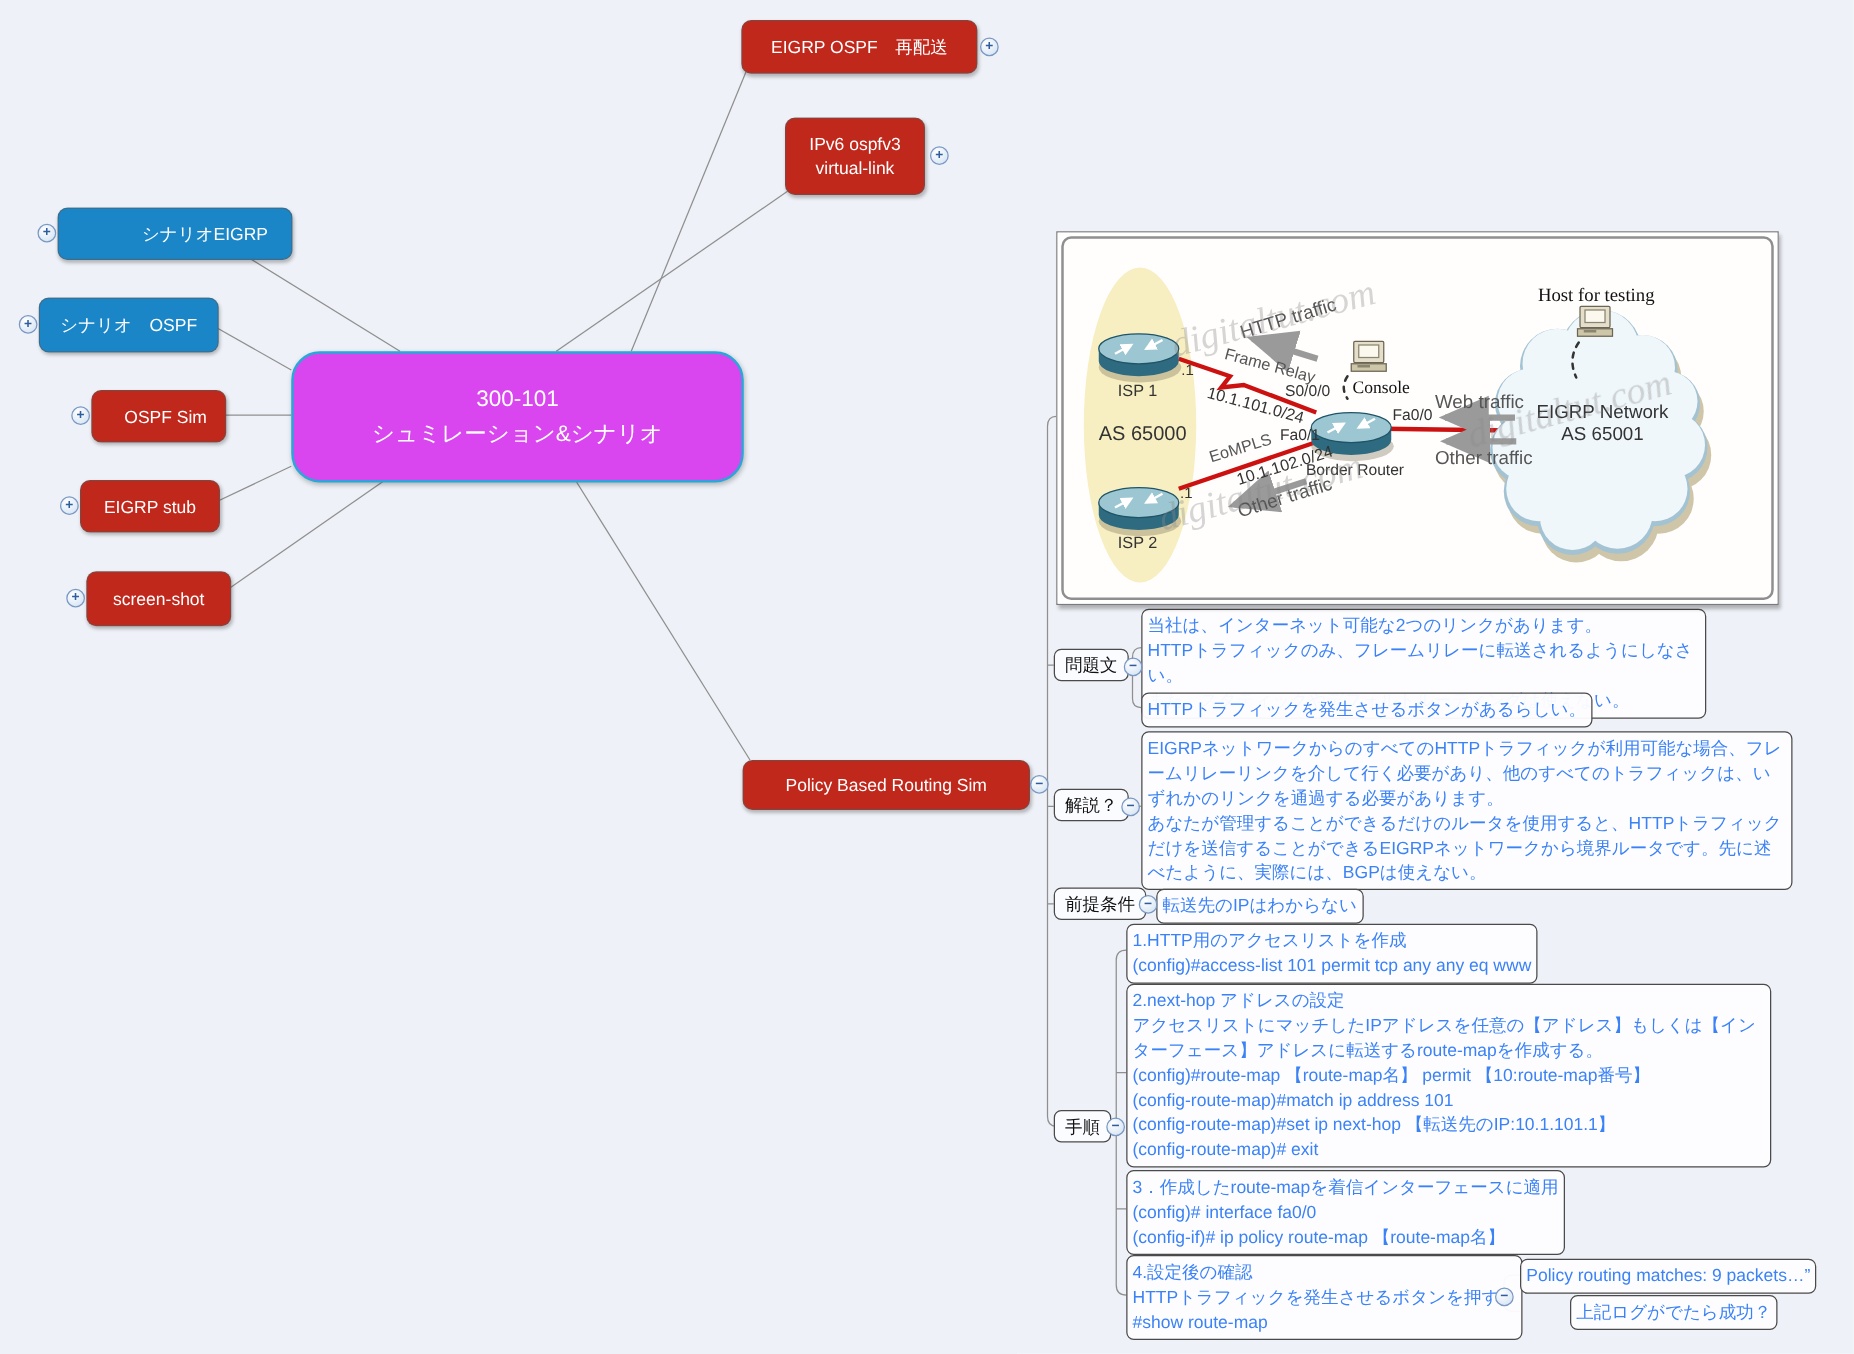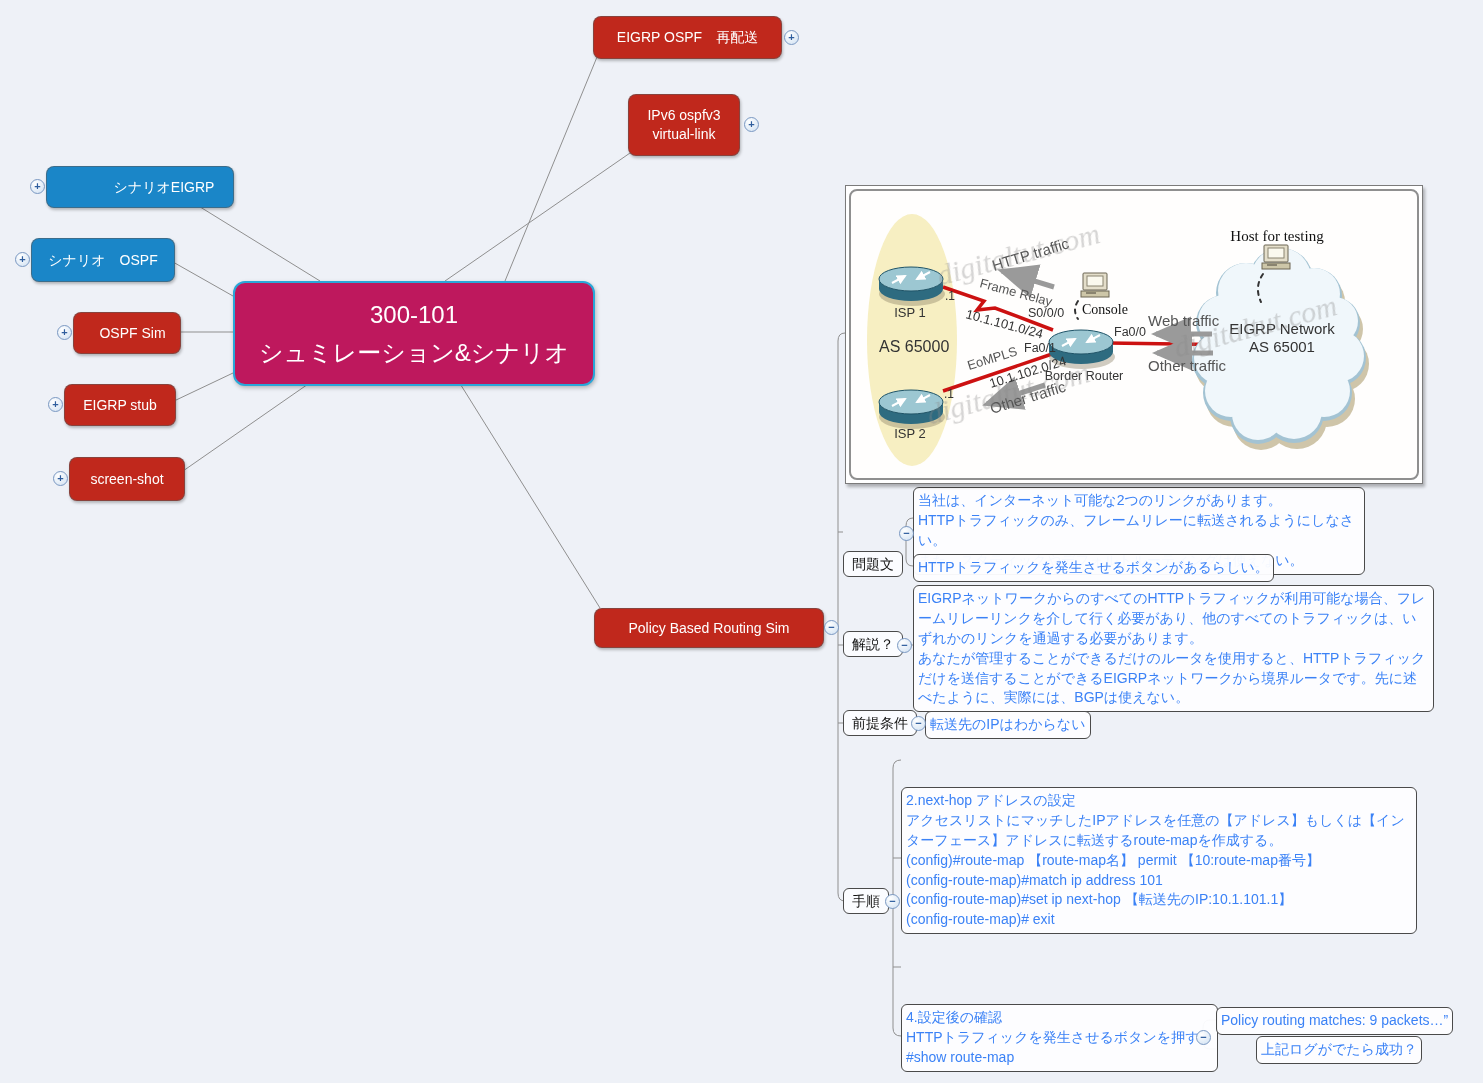--- a/index.html
+++ b/index.html
@@ -4,22 +4,22 @@
 <style>
   html,body{margin:0;padding:0;}
   body{font-family:"Liberation Sans","DejaVu Sans",sans-serif;}
   #canvas{position:relative;width:1483px;height:1083px;background:#eef1f7;overflow:hidden;}
   #edges{position:absolute;left:0;top:0;z-index:1;}
   .node{position:absolute;z-index:3;border-radius:8px;color:#fff;display:flex;align-items:center;justify-content:center;
         text-align:center;font-size:14px;border:1px solid rgba(90,90,90,.55);box-shadow:1px 2px 3px rgba(0,0,0,.25);
         white-space:pre-line;line-height:1.35;}
   .node.red{background:#c0281c;}
   .node.blue{background:#1a86c8;}
-  .central{position:absolute;z-index:3;background:#be185d;border:2px solid #2aa7d8;border-radius:12px;color:#fff;
-        display:flex;align-items:center;justify-content:center;text-align:center;font-size:24px;line-height:1.55;
+  .central{position:absolute;z-index:3;background:#d946ef;border:2px solid #2aa7d8;border-radius:23px;color:#fff;
+        display:flex;align-items:center;justify-content:center;text-align:center;font-size:18px;line-height:1.55;
         white-space:pre-line;box-shadow:1px 2px 4px rgba(0,0,0,.25);}
   .tbox{position:absolute;z-index:3;border:1px solid #4a4a4a;border-radius:6px;background:rgba(253,253,255,.96);
         font-size:14px;line-height:1.42;color:#3b82f6;padding:3px 4px;white-space:pre-line;}
   .lbl{position:absolute;z-index:3;border:1px solid #4a4a4a;border-radius:6px;background:#fbfcff;
         font-size:14px;color:#111;padding:2px 8px;white-space:nowrap;line-height:1.45;}
   .pm{position:absolute;z-index:4;width:13px;height:13px;border-radius:50%;border:1px solid #7a98c2;
         background:radial-gradient(circle at 35% 30%, #ffffff, #cfe0f2);color:#2f5e9e;
         font-size:11px;font-weight:bold;display:flex;align-items:center;justify-content:center;line-height:1;}
   .imgnode{position:absolute;z-index:3;left:845px;top:185px;width:576px;height:297px;background:#fff;
         border:1px solid #7b7b7b;box-shadow:2px 3px 3px rgba(0,0,0,.28);}
@@ -72,38 +72,43 @@
   <div class="pm" style="left:57px;top:325px;">+</div>
   <div class="pm" style="left:48px;top:397px;">+</div>
   <div class="pm" style="left:53px;top:471px;">+</div>
   <div class="pm" style="left:824px;top:620px;">−</div>
   <div class="pm" style="left:899px;top:526px;">−</div>
   <div class="pm" style="left:897px;top:638px;">−</div>
   <div class="pm" style="left:911px;top:716px;">−</div>
   <div class="pm" style="left:885px;top:894px;">−</div>
   <div class="pm" style="left:1196px;top:1030px;">−</div>
 
-  <div class="lbl" style="left:843px;top:519px;margin-top:32px;">問題文</div>
+  <div class="lbl" style="left:843px;top:519px;">問題文</div>
   <div class="lbl" style="left:843px;top:631px;">解説？</div>
   <div class="lbl" style="left:843px;top:710px;">前提条件</div>
   <div class="lbl" style="left:843px;top:888px;">手順</div>
 
   <div class="tbox" style="left:913px;top:487px;width:442px;">当社は、インターネット可能な2つのリンクがあります。
 HTTPトラフィックのみ、フレームリレーに転送されるようにしなさい。
 また、スタティックやデフォルトルーティングは使えない。</div>
   <div class="tbox" style="left:913px;top:585px;width:511px;">EIGRPネットワークからのすべてのHTTPトラフィックが利用可能な場合、フレームリレーリンクを介して行く必要があり、他のすべてのトラフィックは、いずれかのリンクを通過する必要があります。
 あなたが管理することができるだけのルータを使用すると、HTTPトラフィックだけを送信することができるEIGRPネットワークから境界ルータです。先に述べたように、実際には、BGPは使えない。</div>
   <div class="tbox" style="left:913px;top:554px;">HTTPトラフィックを発生させるボタンがあるらしい。</div>
   <div class="tbox" style="left:925px;top:711px;">転送先のIPはわからない</div>
+  <div class="tbox" style="left:901px;top:739px;">1.HTTP用のアクセスリストを作成
+(config)#access-list 101 permit tcp any any eq www</div>
   <div class="tbox" style="left:901px;top:787px;width:506px;">2.next-hop アドレスの設定
 アクセスリストにマッチしたIPアドレスを任意の【アドレス】もしくは【インターフェース】アドレスに転送するroute-mapを作成する。
 (config)#route-map 【route-map名】 permit 【10:route-map番号】
 (config-route-map)#match ip address 101
 (config-route-map)#set ip next-hop 【転送先のIP:10.1.101.1】
 (config-route-map)# exit</div>
+  <div class="tbox" style="left:901px;top:936px;">3．作成したroute-mapを着信インターフェースに適用
+(config)# interface fa0/0
+(config-if)# ip policy route-map 【route-map名】</div>
   <div class="tbox" style="left:901px;top:1004px;">4.設定後の確認
 HTTPトラフィックを発生させるボタンを押す。
 #show route-map</div>
   <div class="tbox" style="left:1216px;top:1007px;">Policy routing matches: 9 packets…”</div>
   <div class="tbox" style="left:1216px;top:1036px;margin-left:40px;">上記ログがでたら成功？</div>
 
   <div class="imgnode">
     <svg width="576" height="297" viewBox="0 0 576 297">
       <defs>
         <marker id="gtri" markerWidth="9" markerHeight="8" refX="7" refY="3.5" orient="auto">

